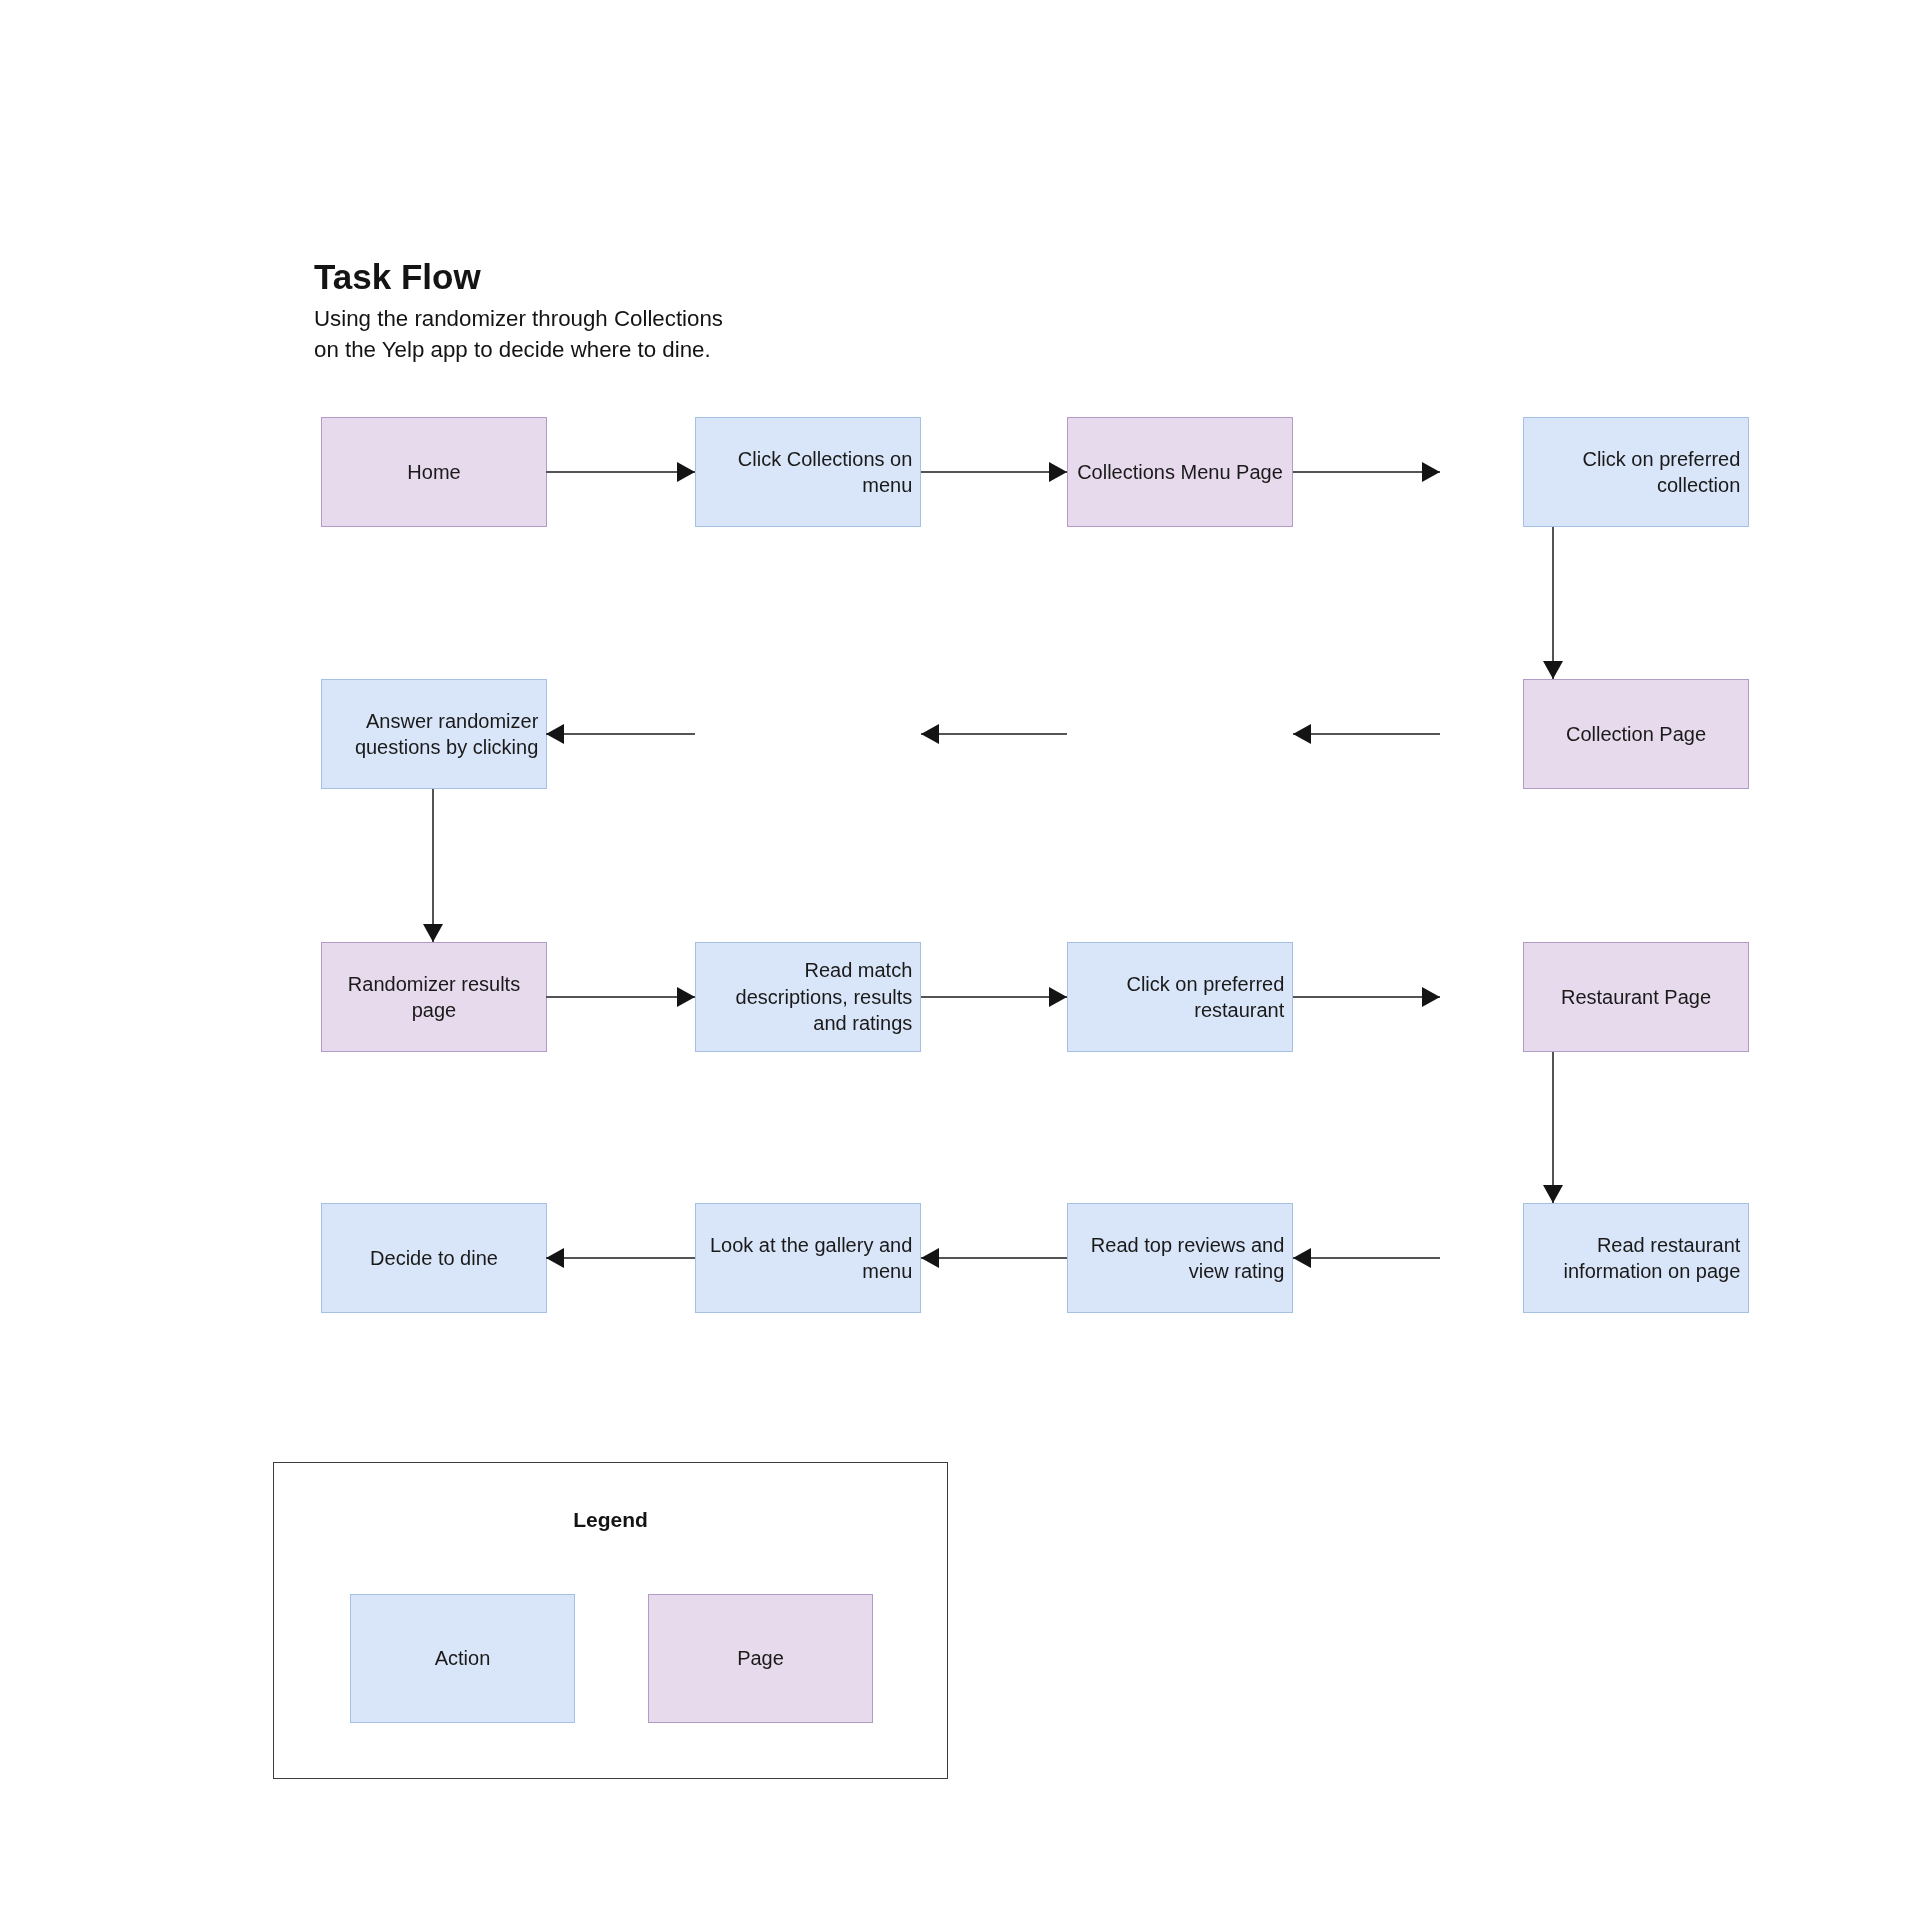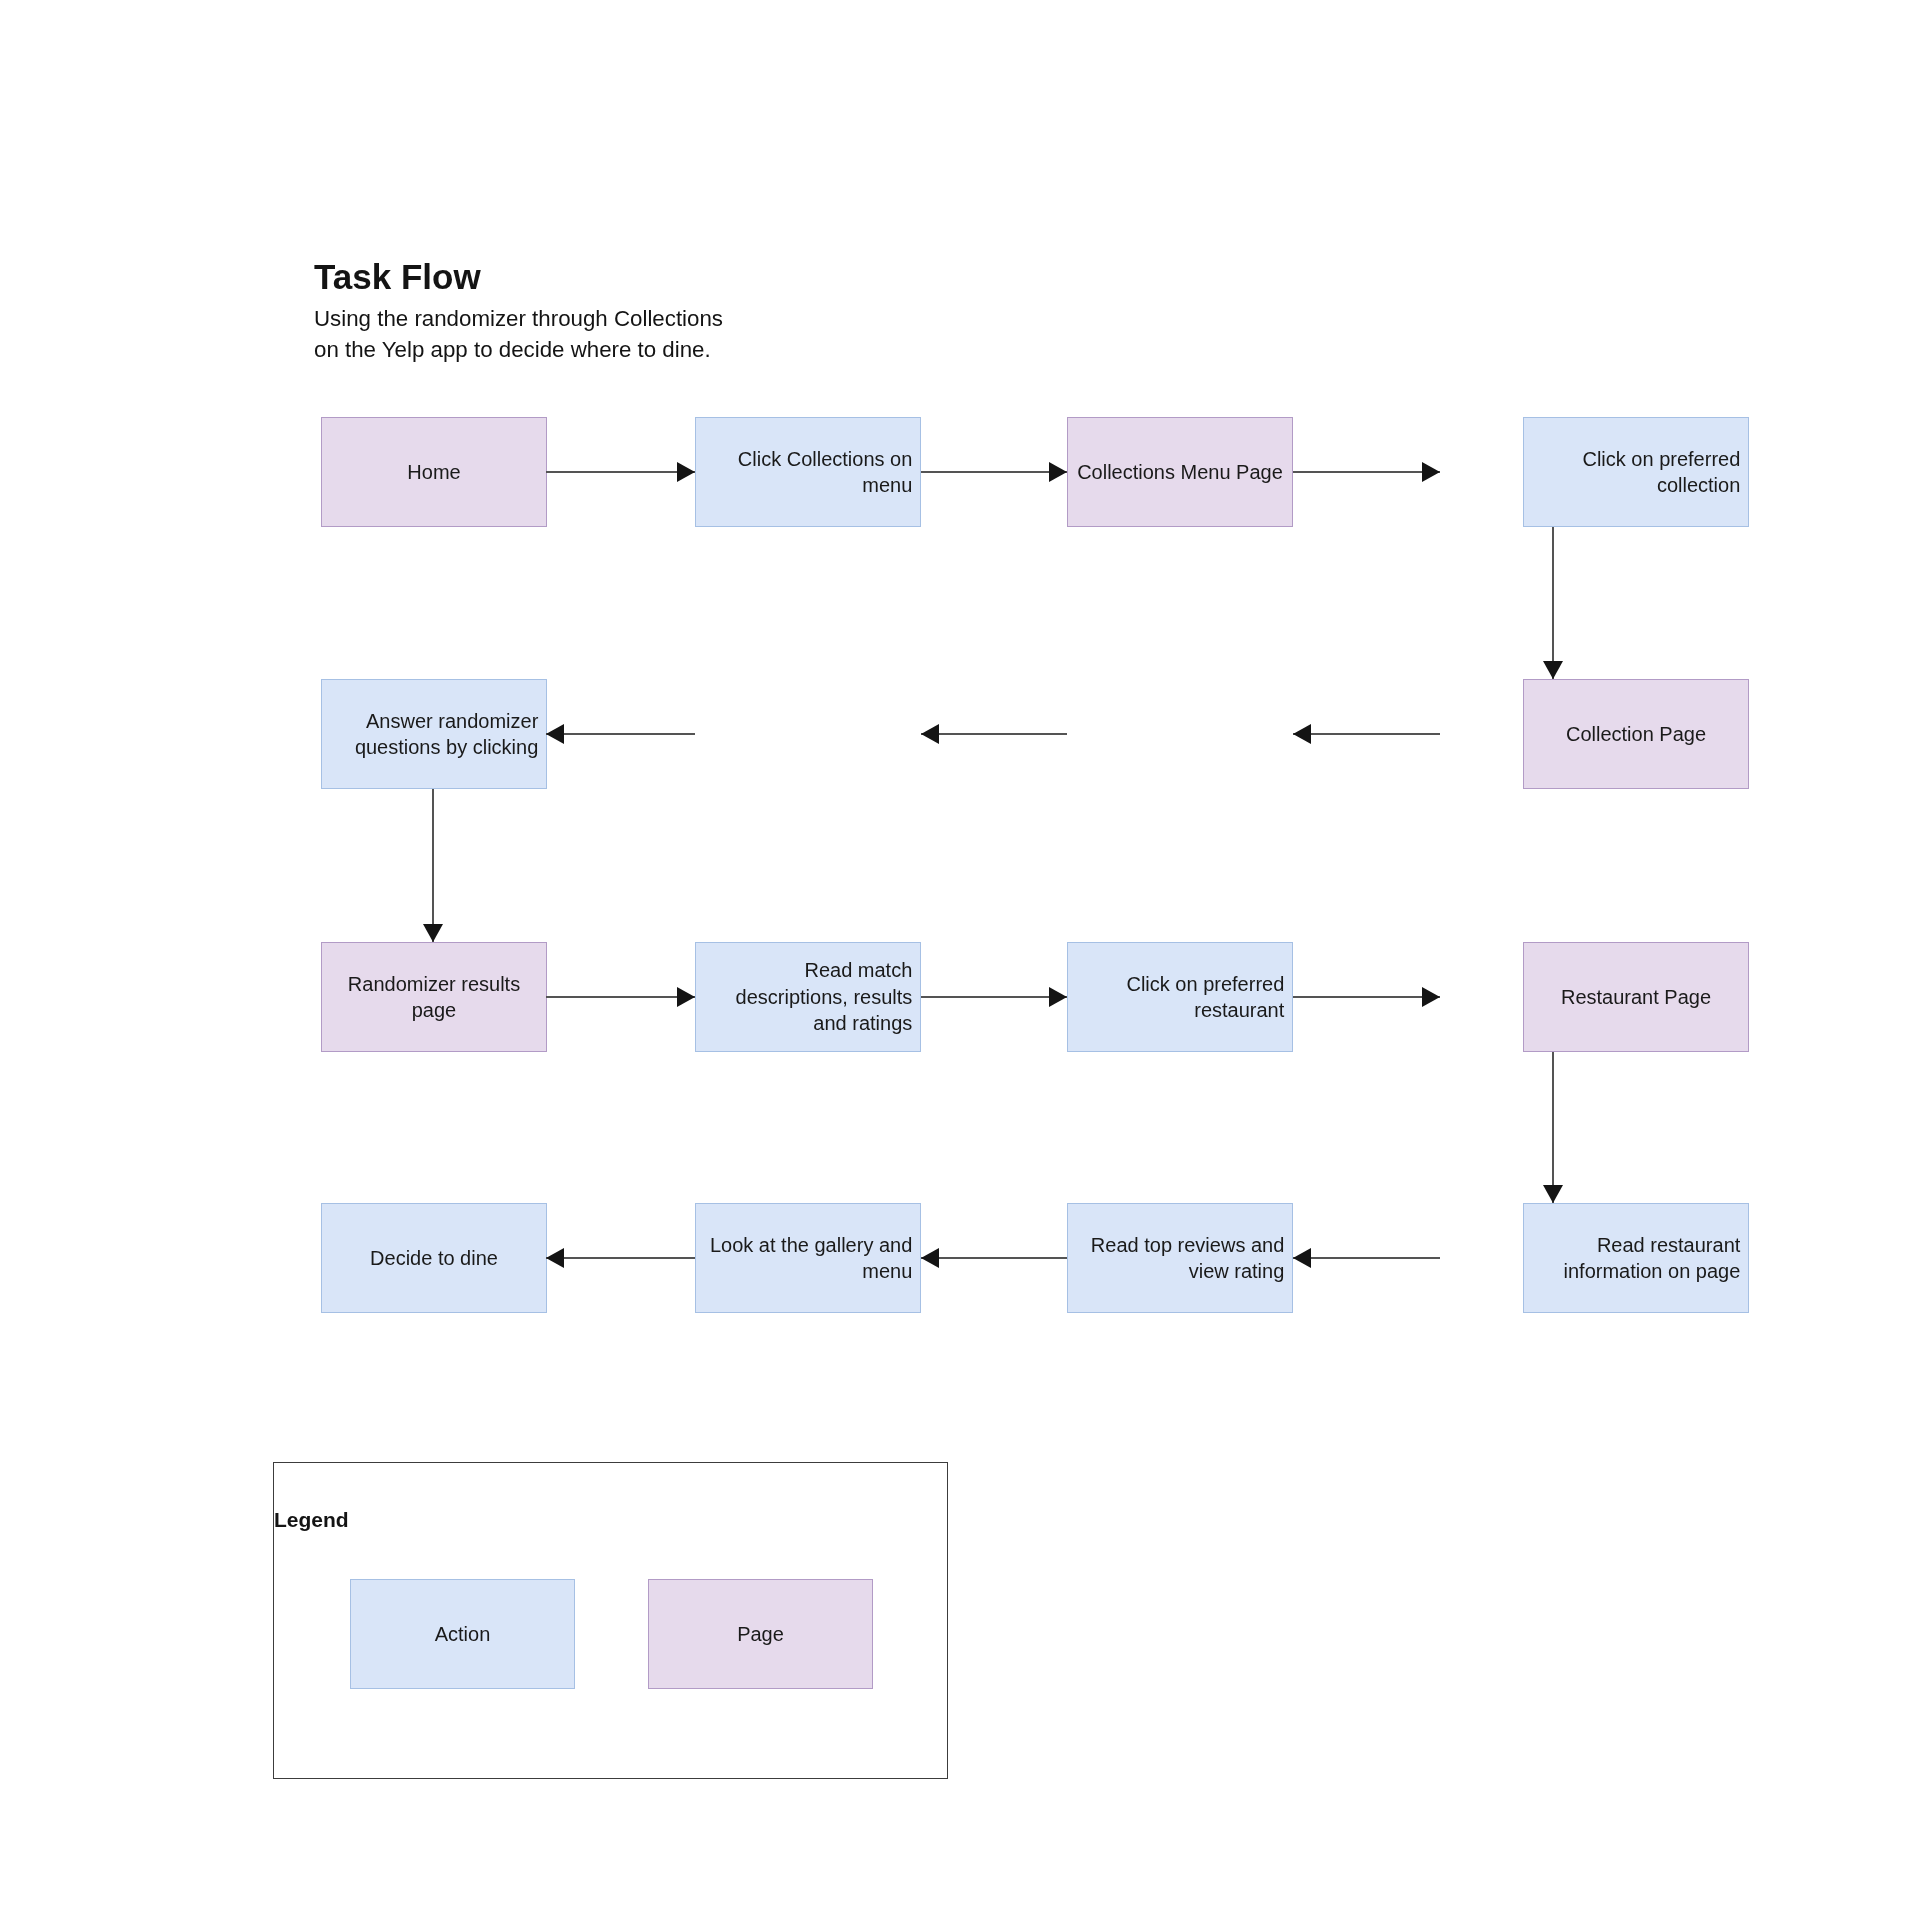--- a/index.html
+++ b/index.html
@@ -37,23 +37,23 @@
   
   .hr1{top:423px}.hr2{top:685px}.hr3{top:948px}.hr4{top:1209px}
   .g1{left:546px;width:149px}.g2{left:921px;width:146px}.g3{left:1293px;width:147px}
   .vc4a{left:1552px;top:479px;height:152px}
   .vc1 {left:432px;top:741px;height:153px}
   .vc4b{left:1552px;top:1004px;height:151px}
 
   
   .legend{position:absolute;left:273px;top:1414px;width:675px;height:317px;
           box-sizing:border-box;border:1.5px solid #3c3c3c;background:#fff;}
-  .legend-title{position:absolute;left:0;right:0;top:45px;text-align:left;
+  .legend-title{position:absolute;left:0;right:0;top:45px;text-align:center;
                 font-size:21px;font-weight:bold;}
-  .legend .node{position:absolute;width:225px;height:110px;top:116px;}
+  .legend .node{position:absolute;width:225px;height:129px;top:131px;}
   .legend .ln1{left:76px}.legend .ln2{left:374px}
 </style>
 </head>
 <body>
 
 <div class="canvas">
 
   <div class="title-block">
     <div class="page-title">Task Flow</div>
     <div class="page-subtitle">

